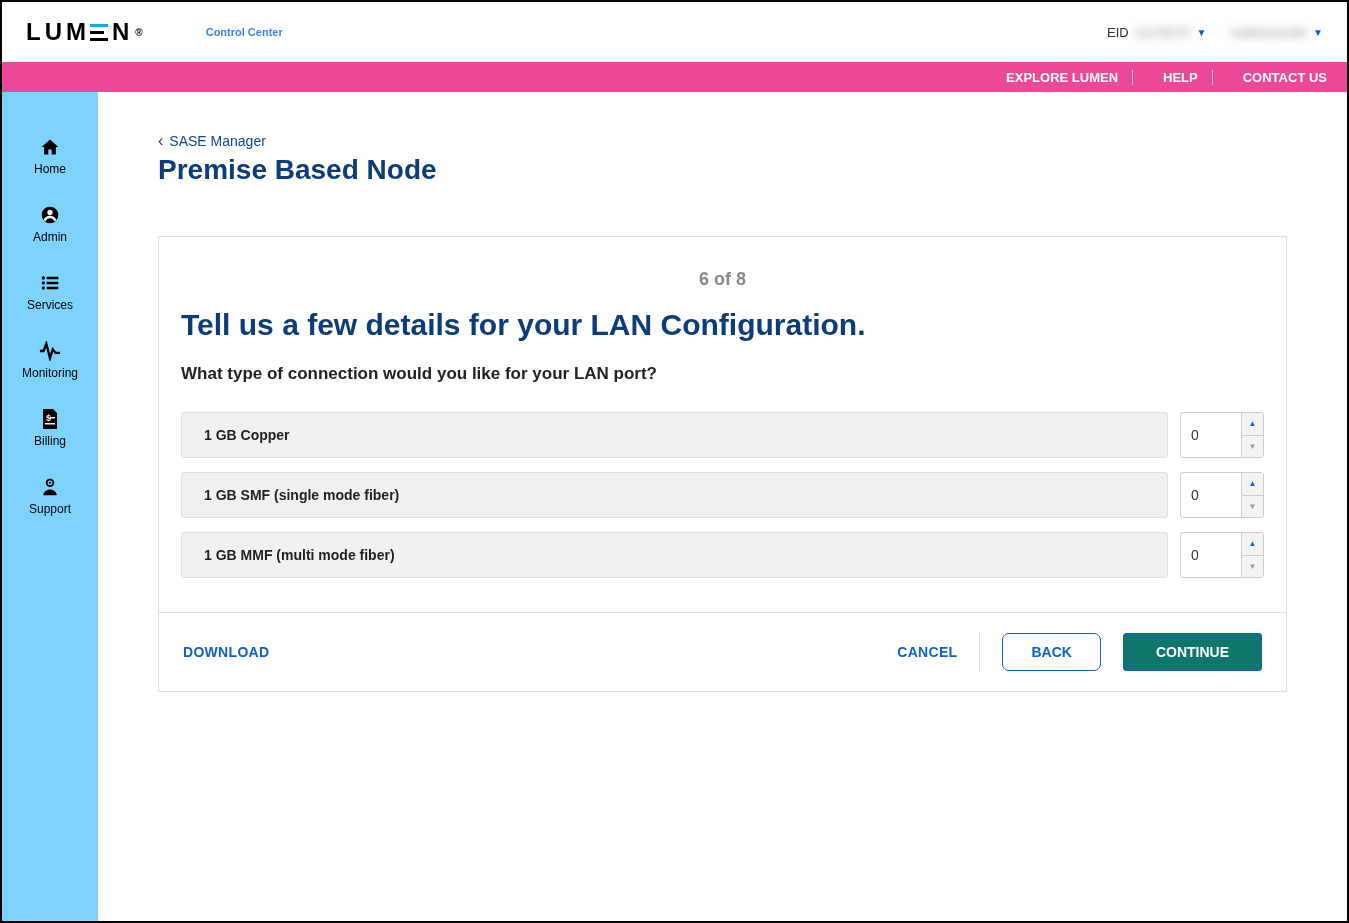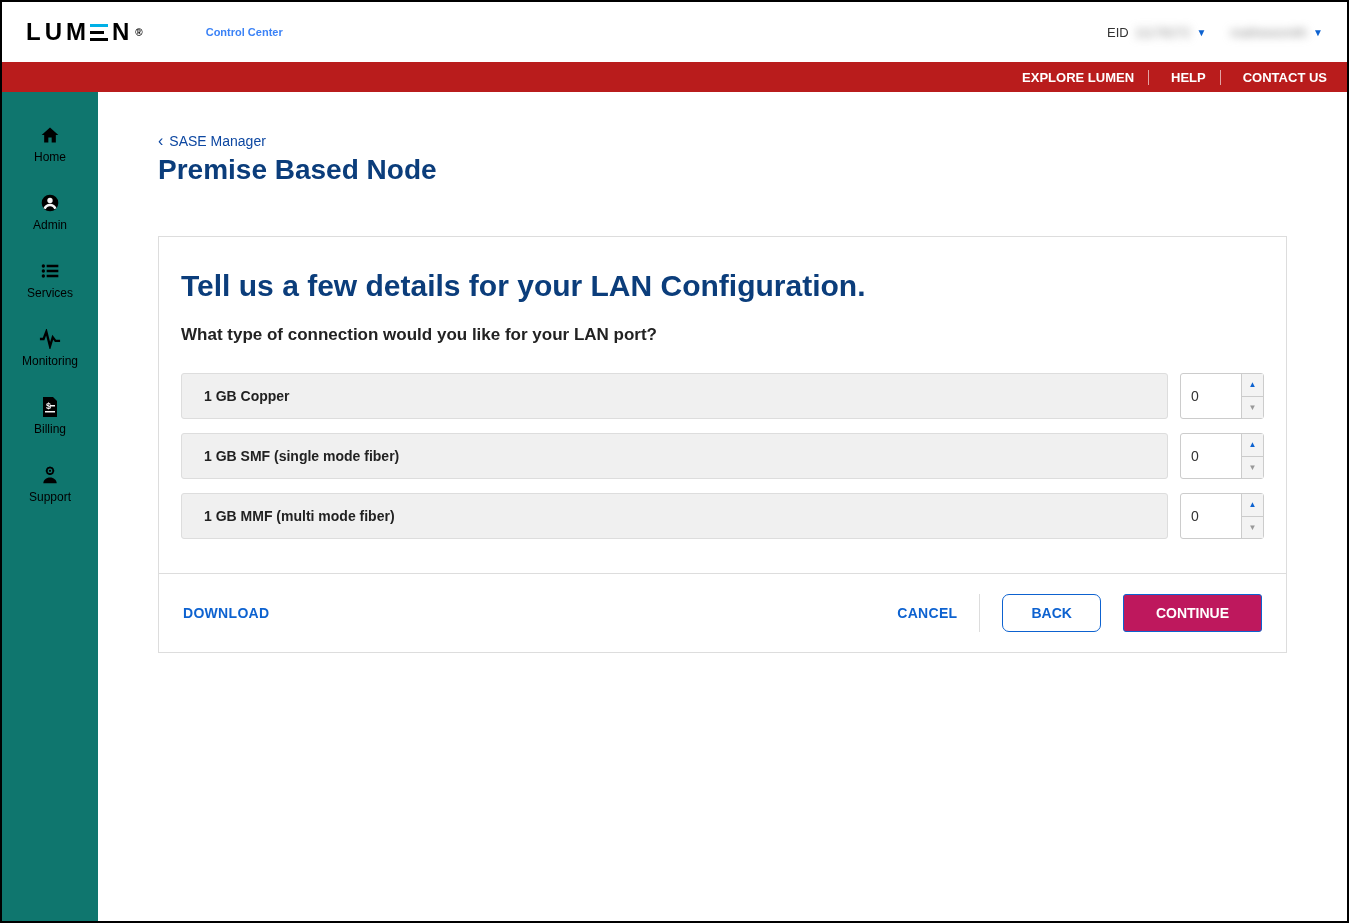--- a/index.html
+++ b/index.html
@@ -41,44 +41,44 @@
       align-items: center;
       gap: 24px;
       font-size: 13px;
       color: #333;
     }
     .eid-block { display: flex; align-items: center; gap: 6px; cursor: pointer;}
     .blur { filter: blur(4px); color: #888; }
     .chevron-down-small { font-size: 10px; color: #0d62d0;}
     .header-blue {
       height: 30px;
-      background: #b91c1c;
+      background: #ec4899;
       display: flex;
       justify-content: flex-end;
       align-items: center;
       padding: 0 20px;
-      gap: 8px;
+      gap: 16px;
     }
     .header-blue a {
       color: #fff;
       font-weight: 700;
       font-size: 13px;
       text-decoration: none;
       padding: 0 14px;
       border-right: 1px solid rgba(255,255,255,.6);
     }
     .header-blue a:last-child { border-right: none; padding-right: 0;}
     .body-wrap {
       display: flex;
       height: calc(100% - 90px);
     }
     .sidebar {
       width: 96px;
-      background: #0f766e;
-      padding-top: 18px;
+      background: #7dd3fc;
+      padding-top: 30px;
     }
     .nav-item {
       display: flex;
       flex-direction: column;
       align-items: center;
       gap: 4px;
       padding: 14px 4px;
       cursor: pointer;
       font-size: 12px;
       color: #000;
@@ -213,21 +213,21 @@
       border: 1px solid #0d62d0;
       color: #0d62d0;
       background: #fff;
       font-weight: 700;
       font-size: 14px;
       padding: 10px 28px;
       border-radius: 7px;
       cursor: pointer;
     }
     .btn-primary {
-      background: #be185d;
+      background: #0f766e;
       color: #fff;
       border: 1px solid #0d62d0;
       font-weight: 700;
       font-size: 14px;
       padding: 10px 32px;
       border-radius: 3px;
       cursor: pointer;
     }
     svg { display: block; }
   </style>
@@ -335,20 +335,21 @@
 
   <div class="main">
     <div class="breadcrumb">
       <span style="font-size:16px;">‹</span>
       <span>SASE Manager</span>
     </div>
     <div class="page-title">Premise Based Node</div>
 
     <div class="card">
       <div class="card-body">
+        <div class="step-counter">6 of 8</div>
         <div class="wizard-title">Tell us a few details for your LAN Configuration.</div>
         <div class="wizard-sub">What type of connection would you like for your LAN port?</div>
 
         <div class="option-row">
           <div class="option-name">1 GB Copper</div>
           <div class="stepper">
             <div class="value">0</div>
             <div class="btns">
               <button>▲</button>
               <button>▼</button>

